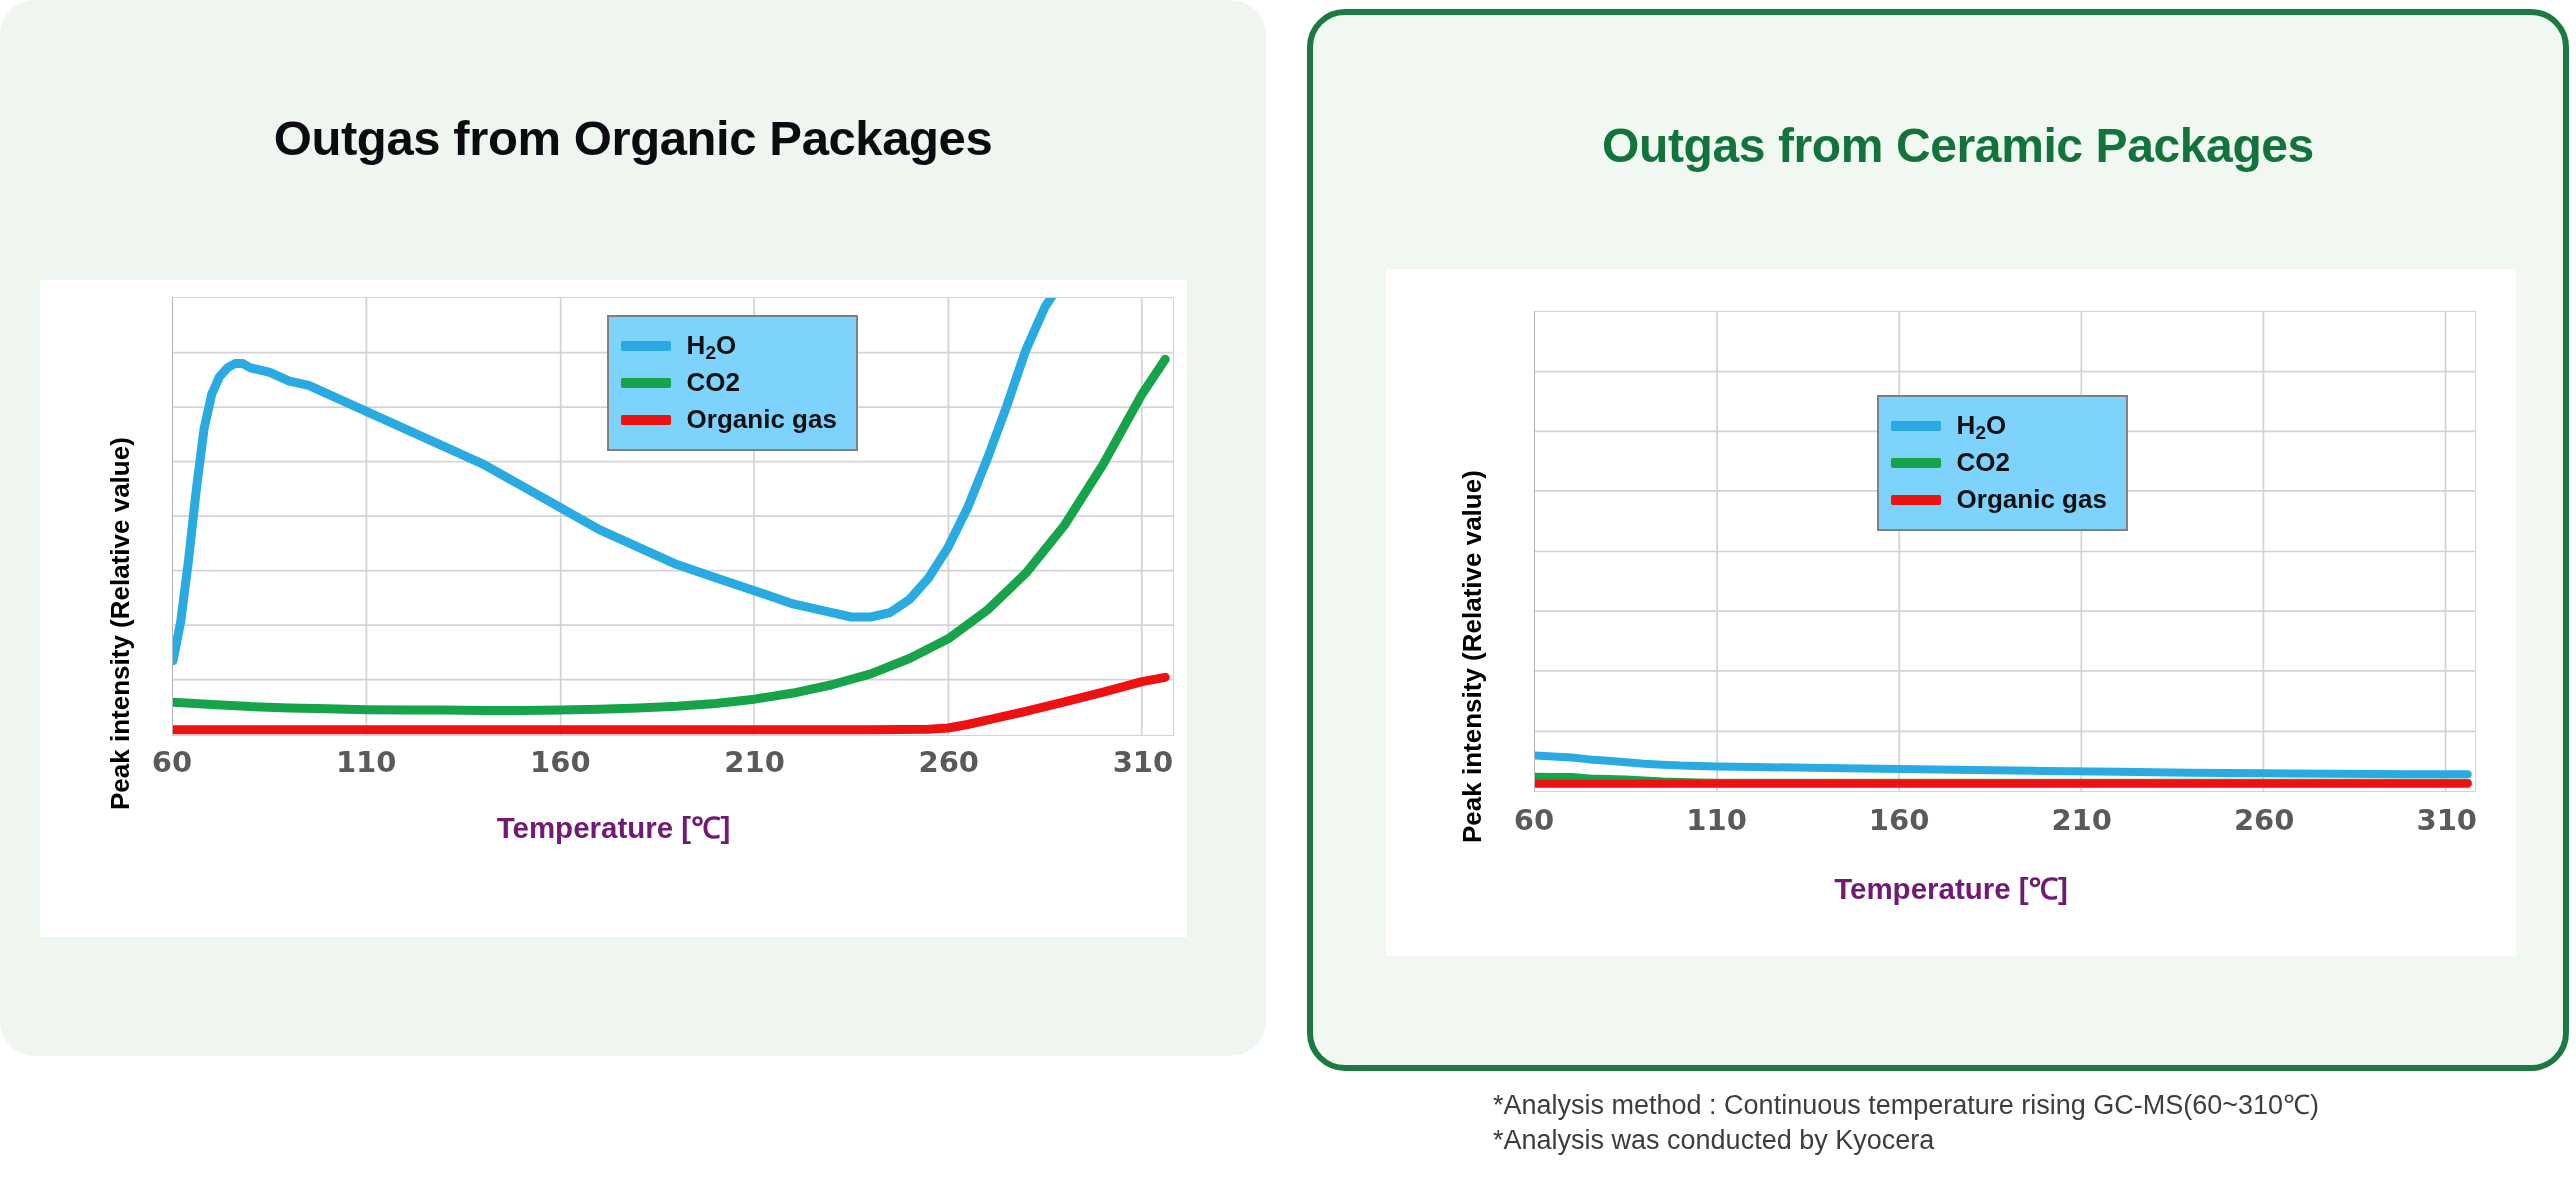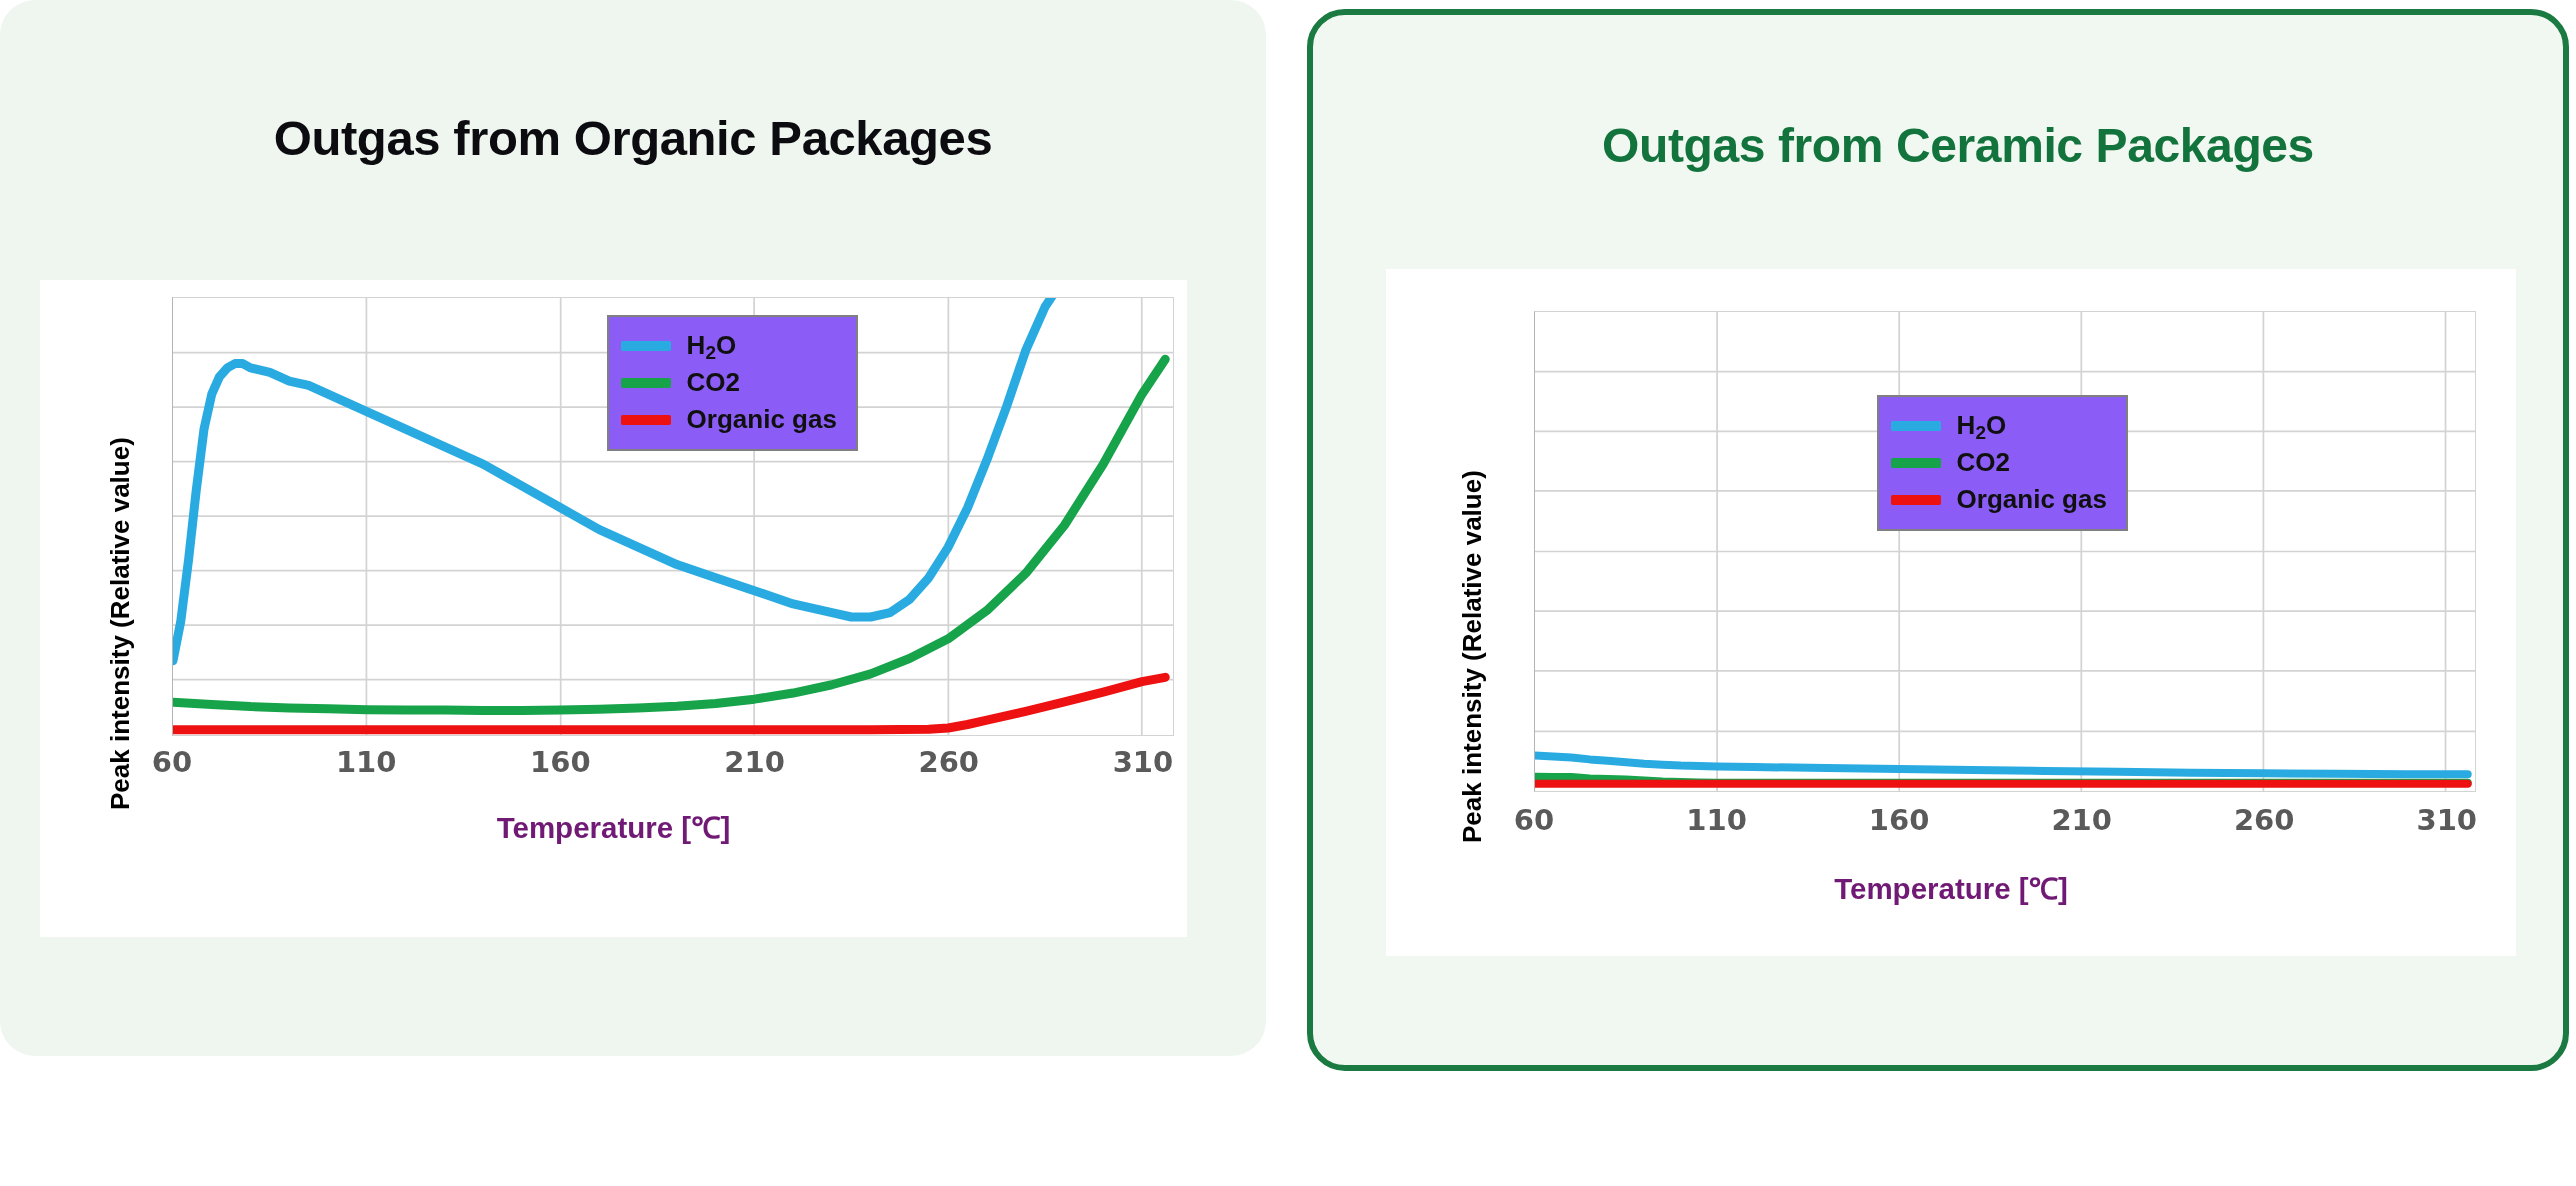--- a/index.html
+++ b/index.html
@@ -116,21 +116,21 @@
     color: #701a75;
     font-size: 29.5px;
     white-space: nowrap;
   }
   #card-organic .xlabel { top: 526px; }
   #card-ceramic .xlabel { top: 598px; }
 
   
   .legend {
     position: absolute;
-    background: #8b5cf6;
+    background: #7dd3fc;
     border: 2.6px solid #808080;
     padding: 10.4px 19px 10.4px 12px;
   }
   #card-organic .legend { left: 567px; top: 35px; }
   #card-ceramic .legend { left: 491px; top: 126px; }
 
   .legend-row {
     display: flex;
     align-items: center;
     height: 37px;
@@ -285,15 +285,19 @@
           <div class="xtick" style="left: 38.7597%;">160</div>
           <div class="xtick" style="left: 58.1395%;">210</div>
           <div class="xtick" style="left: 77.5194%;">260</div>
           <div class="xtick" style="left: 96.8992%;">310</div>
         </div>
 
       <div class="xlabel">Temperature [℃]</div>
     </div>
   </div>
 
+  <div id="footnotes">
+    <div class="footnote">*Analysis method : Continuous temperature rising GC-MS(60~310℃)</div>
+    <div class="footnote">*Analysis was conducted by Kyocera</div>
+  </div>
 
 </div>
 
 
 </body></html>

